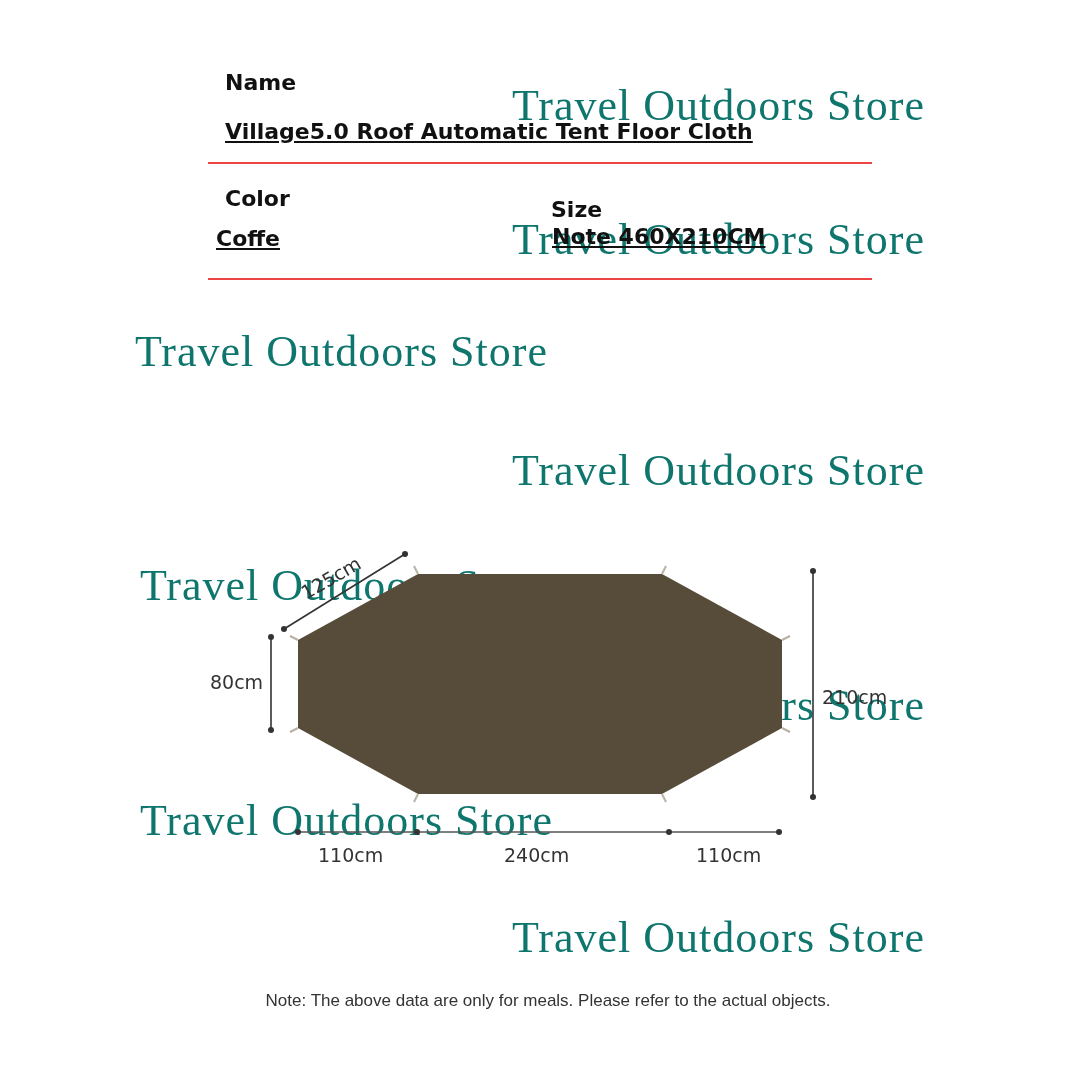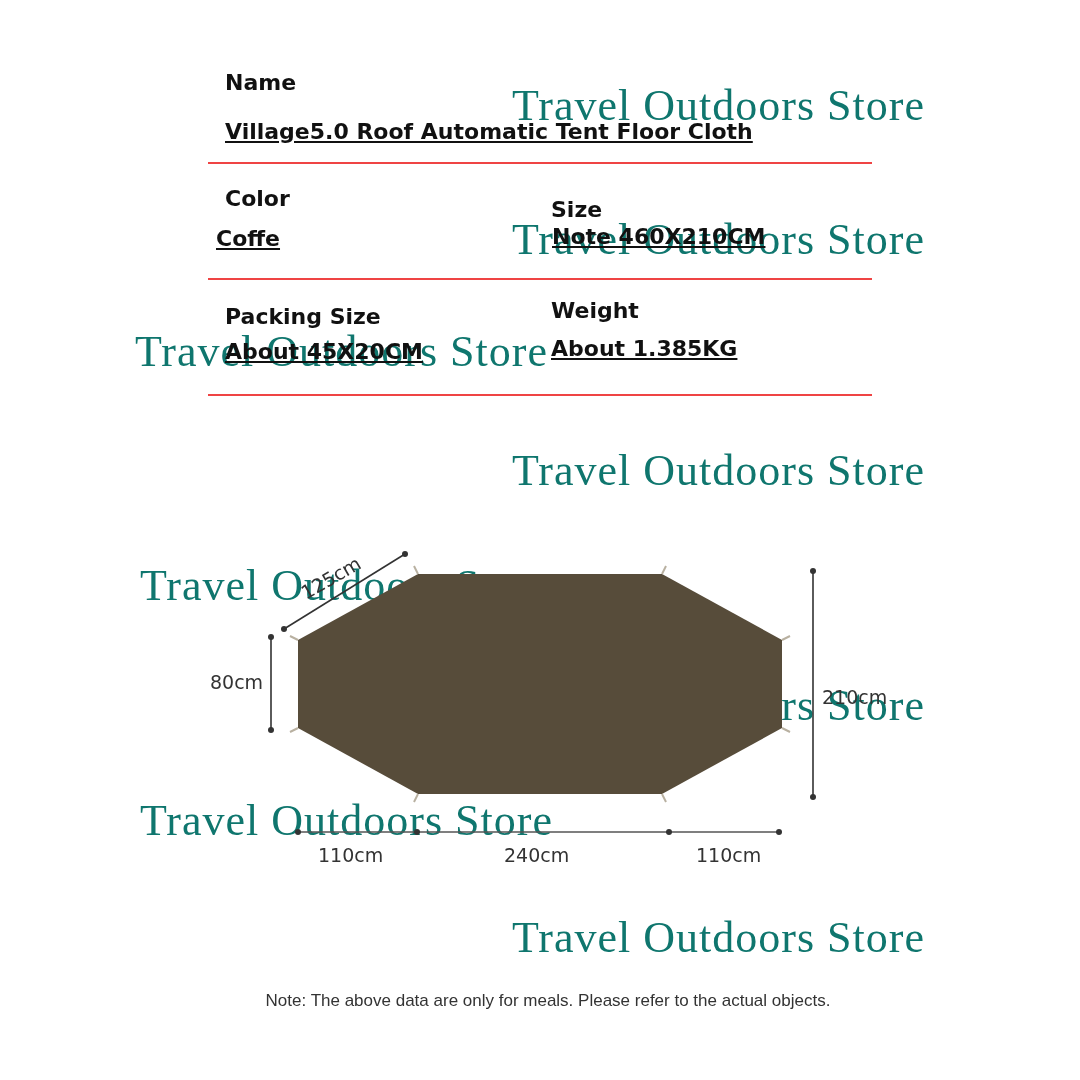--- a/index.html
+++ b/index.html
@@ -89,26 +89,20 @@
   <div class="spec-row row-name">
     <div class="cell label" style="left:17px; top:12px;">Name</div>
     <div class="cell value" style="left:17px; top:61px;">Village5.0 Roof Automatic Tent Floor Cloth</div>
   </div>
   <div class="spec-row row-2">
     <div class="cell label" style="left:17px; top:24px;">Color</div>
     <div class="cell value" style="left:8px; top:64px;">Coffe</div>
     <div class="cell label" style="left:343px; top:25px;margin-top:10px;">Size</div>
     <div class="cell value" style="left:344px; top:62px;">Note 460X210CM</div>
   </div>
-  <div class="spec-row row-3">
-    <div class="cell label" style="left:17px; top:26px;">Packing Size</div>
-    <div class="cell value" style="left:17px; top:61px;">About 45X20CM</div>
-    <div class="cell label" style="left:343px; top:20px;">Weight</div>
-    <div class="cell value" style="left:343px; top:58px;">About 1.385KG</div>
-  </div>
 </div>
 
 <svg class="diagram" width="1080" height="1080" viewBox="0 0 1080 1080" xmlns="http://www.w3.org/2000/svg">
 
   <polygon points="418,574 662,574 782,640 782,728 662,794 418,794 298,728 298,640" fill="#574c3a"></polygon>
 
   <g stroke="#b8b0a0" stroke-width="2">
     <line x1="418" y1="574" x2="414" y2="566"></line>
     <line x1="662" y1="574" x2="666" y2="566"></line>
     <line x1="782" y1="640" x2="790" y2="636"></line>

